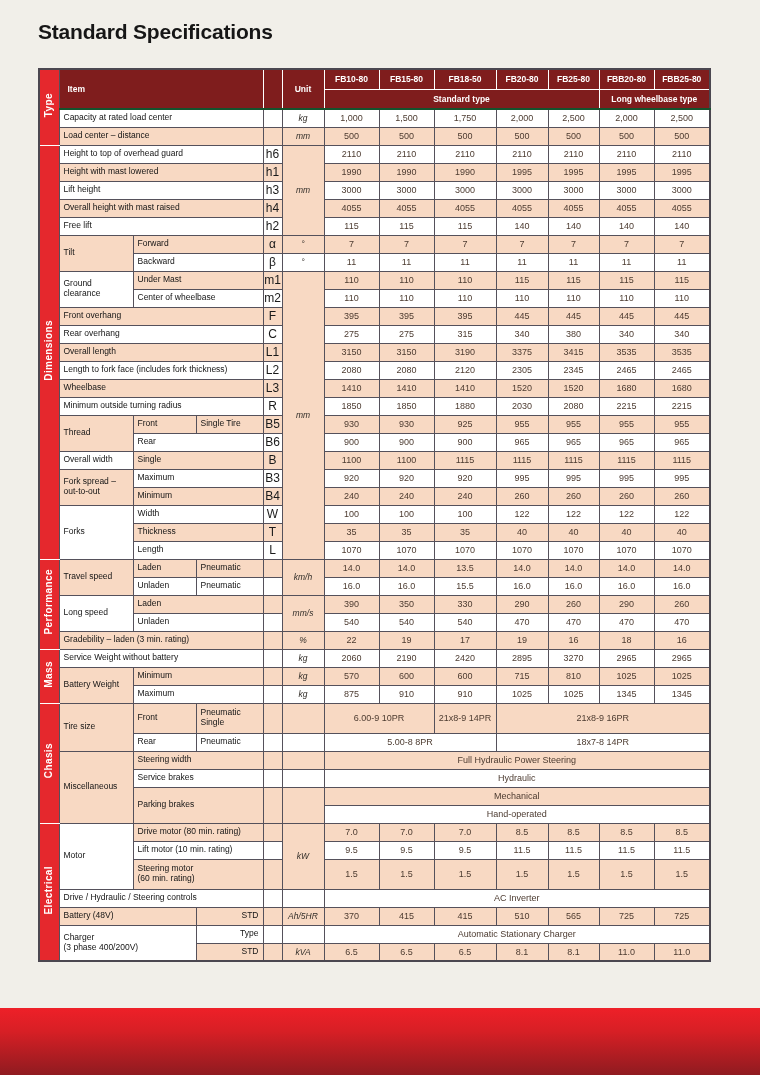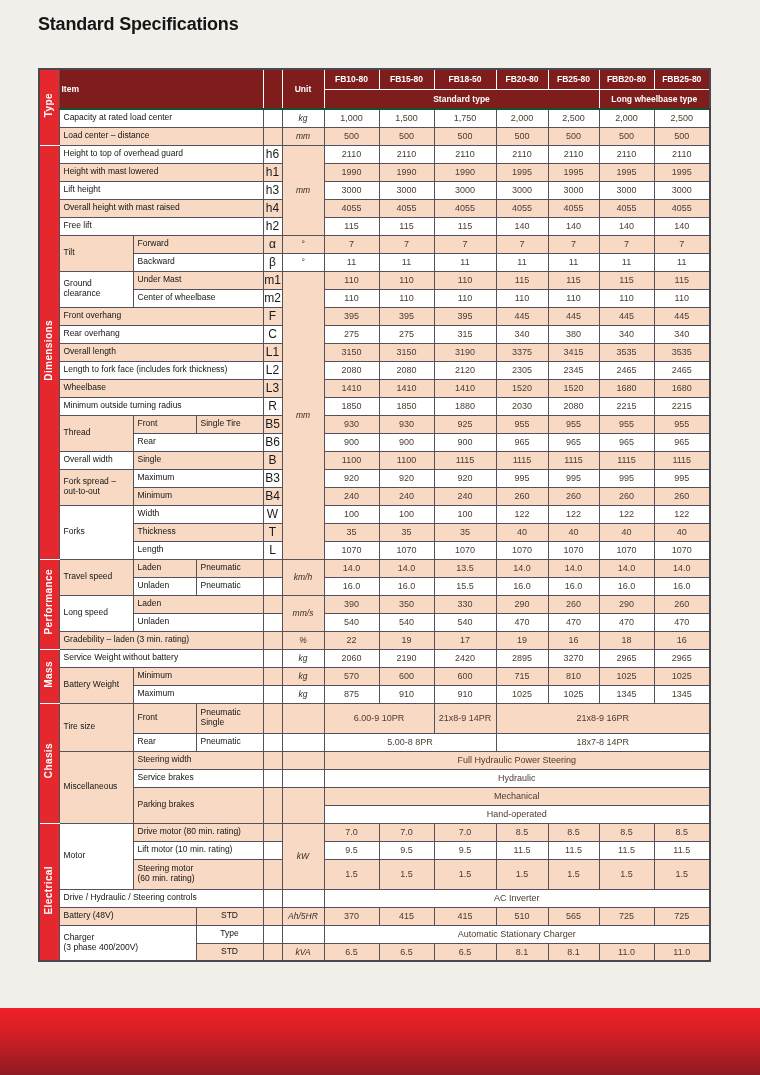--- a/index.html
+++ b/index.html
@@ -1,33 +1,33 @@
 <!DOCTYPE html>
 <html><head>
 <meta charset="utf-8">
 <style>
   html,body{margin:0;padding:0;}
   body{font-family:"Liberation Sans","DejaVu Sans",sans-serif;background:#e9e7e1;}
   .page{position:relative;width:760px;height:1075px;background:#f1efe9;overflow:hidden;}
-  .title{position:absolute;left:38px;top:14px;font-size:18px;font-weight:bold;color:#161616;letter-spacing:-0.2px;}
+  .title{position:absolute;left:38px;top:20px;font-size:21px;font-weight:bold;color:#161616;letter-spacing:-0.2px;}
   table.spec{position:absolute;left:38px;top:68px;border-collapse:collapse;table-layout:fixed;width:671px;border:2px solid #4b4750;}
   td{border:1px solid #55515b;padding:0;vertical-align:middle;text-align:center;overflow:hidden;}
   tr{height:18px;}
   tr.hrow{height:20px;}
   tr.tall{height:30px;}
   tr.sep td{border-top:2px solid #14532d;}
   td.h{background:#7f1d1d;color:#ffffff;font-weight:bold;font-size:8.5px;border-color:#ffffff;}
   td.cat{background:#e5282d;color:#ffffff;border-top:1px solid #ffffff;border-bottom:1px solid #ffffff;border-left:1px solid #e5282d;border-right:1px solid #55515b;}
   td.cat .rot{writing-mode:vertical-rl;transform:rotate(180deg);display:inline-block;font-weight:bold;font-size:10px;letter-spacing:0.4px;line-height:1;}
   td.i{text-align:left;padding:1px 4px;font-size:8.5px;color:#141414;white-space:pre-line;line-height:1.15;}
   td.s{font-size:12px;color:#1a1a1a;}
   td.u{font-size:8.5px;color:#35302b;font-style:italic;}
   td.v{font-size:9px;color:#4c3b30;}
-  td.ac{text-align:center;margin-top:44px;}
-  td.al{text-align:left;padding-left:2px;}
+  td.ac{text-align:right;margin-top:44px;}
+  td.al{text-align:left;padding-left:8px;}
   .bw{background:#ffffff;}
   .bp{background:#f8d9c3;}
   .footer-band{position:absolute;left:0;top:1008px;width:760px;height:67px;background:linear-gradient(to bottom,#ee2028 0%,#d71f25 35%,#8f1b20 100%);}
 </style>
 </head>
 <body>
 
 <div class="page">
   <div class="title">Standard Specifications</div>
 

